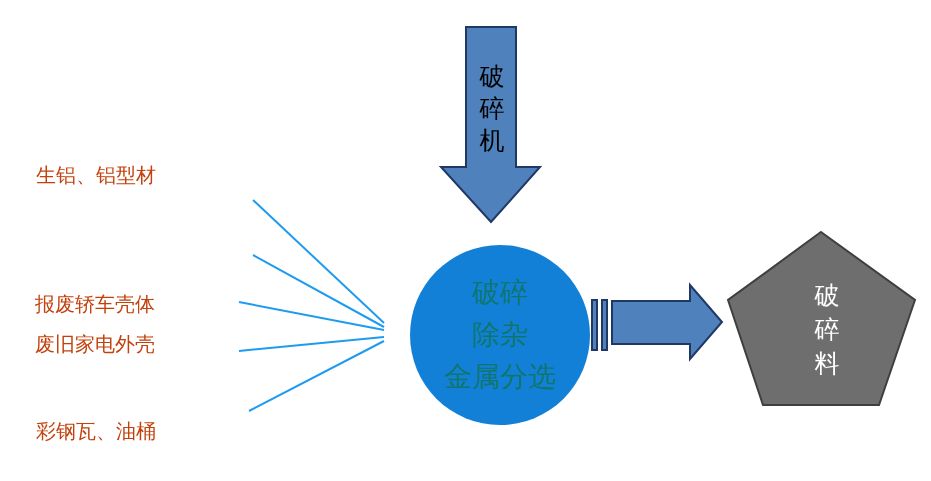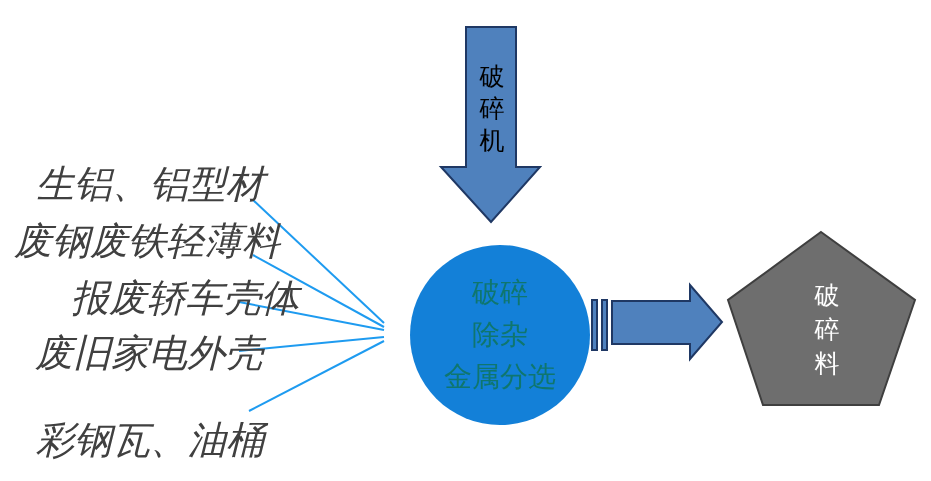--- a/index.html
+++ b/index.html
@@ -21,31 +21,30 @@
     position: absolute;
     left: 0;
     top: 0;
     width: 931px;
     height: 481px;
   }
 
   
   .input-label {
     position: absolute;
-    color: #404040;
-    font-size: 38px;
+    color: #c2410c;
+    font-size: 20px;
     line-height: 1;
     white-space: nowrap;
     letter-spacing: 0px;
     font-family: "Liberation Sans", "DejaVu Sans", sans-serif;
-    font-style: italic;
   }
   #label-0 { left: 36px;  top: 165px; }
   #label-1 { left: 14px;  top: 222px; }
-  #label-2 { left: 35px;  top: 279px; margin-left: 36px; }
+  #label-2 { left: 35px;  top: 294px; }
   #label-3 { left: 35px;  top: 334px; }
   #label-4 { left: 36px;  top: 389px; margin-top: 32px; }
 
   
   #crusher-arrow-text {
     position: absolute;
     left: 474px;
     top: 60px;
     width: 36px;
     text-align: center;
@@ -105,21 +104,20 @@
 
     <rect x="592" y="300" width="5" height="50" fill="#4f81bd" stroke="#1f3864" stroke-width="2"></rect>
     <rect x="602" y="300" width="5" height="50" fill="#4f81bd" stroke="#1f3864" stroke-width="2"></rect>
 
     <polygon points="612,301 690,301 690,285 722,322 690,359 690,344 612,344" fill="#4f81bd" stroke="#1f3864" stroke-width="2" stroke-linejoin="miter"></polygon>
 
     <polygon points="821,232 915,300 879,405 763,405 728,300" fill="#6e6e6e" stroke="#3f3f3f" stroke-width="2" stroke-linejoin="miter"></polygon>
   </svg>
 
   <div class="input-label" id="label-0">生铝、铝型材</div>
-  <div class="input-label" id="label-1">废钢废铁轻薄料</div>
   <div class="input-label" id="label-2">报废轿车壳体</div>
   <div class="input-label" id="label-3">废旧家电外壳</div>
   <div class="input-label" id="label-4">彩钢瓦、油桶</div>
 
   <div id="crusher-arrow-text">
     <span>破</span>
     <span>碎</span>
     <span>机</span>
   </div>
 

